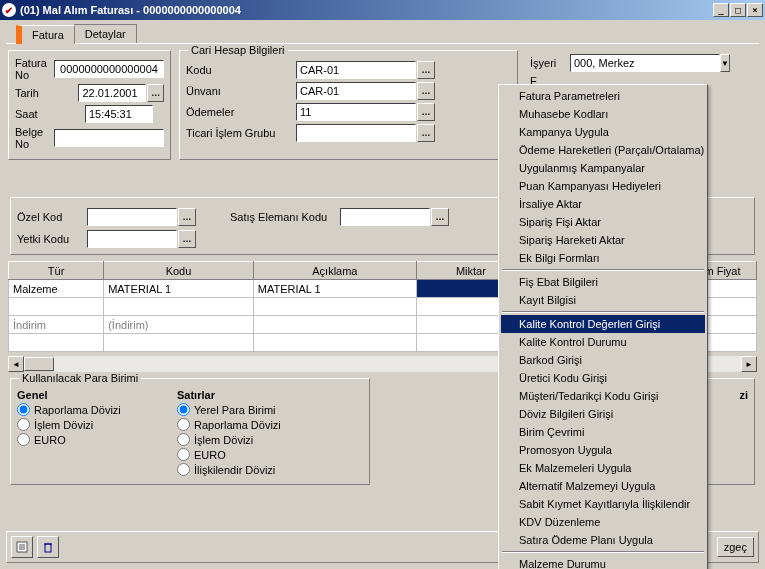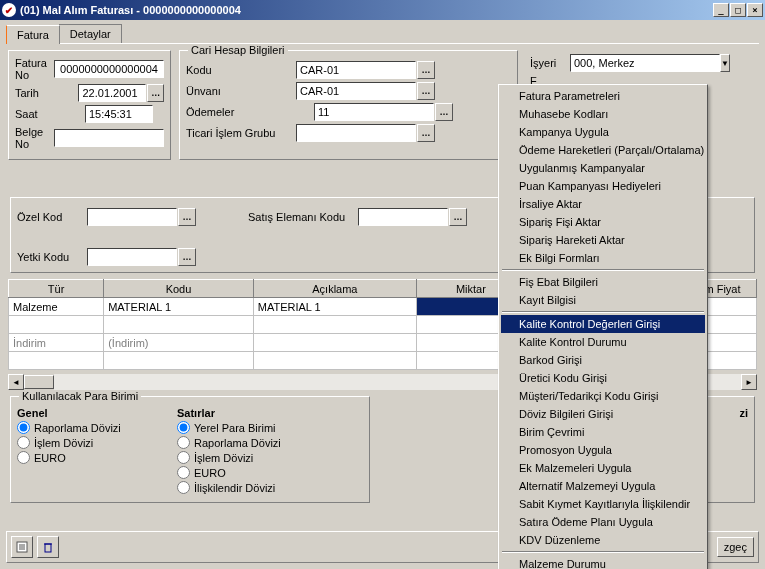--- a/index.html
+++ b/index.html
@@ -4,21 +4,21 @@
 <style>
 * { margin:0; padding:0; box-sizing:border-box; font-family:Tahoma,Arial,sans-serif; font-size:11px; }
 body { background:#d4d0c8; width:765px; height:569px; overflow:hidden; position:relative; }
 .titlebar { background:linear-gradient(to right,#0a246a,#a6caf0); height:20px; display:flex; align-items:center; padding:0 2px; color:#fff; font-weight:bold; }
 .titlebar .icon { width:14px; height:14px; background:#fff; border-radius:50%; margin-right:4px; display:flex; align-items:center; justify-content:center; color:#b00; font-weight:bold; font-size:10px; }
 .titlebar .title { flex:1; }
 .titlebar .winbtns { display:flex; gap:1px; }
 .titlebar .winbtn { width:16px; height:14px; background:#d4d0c8; border:1px solid #fff; border-right-color:#555; border-bottom-color:#555; display:flex; align-items:center; justify-content:center; font-size:9px; font-family:monospace; color:#000; cursor:pointer; }
 .tabs { display:flex; padding:4px 6px 0 6px; }
 .tab { padding:3px 10px; background:#d4d0c8; border:1px solid #808080; border-bottom:none; margin-right:-1px; cursor:pointer; position:relative; }
-.tab.active { background:#d4d0c8; border-top:1px solid #fff; border-left:1px solid #f97316; border-right:1px solid #808080; z-index:2; top:1px; }
+.tab.active { background:#d4d0c8; border-top:1px solid #fff; border-left:6px solid #f97316; border-right:1px solid #808080; z-index:2; top:1px;margin-left:10px; }
 .tabline { border-top:1px solid #fff; margin:0 6px; }
 .fieldset { border:1px solid #808080; border-top-color:#fff; border-left-color:#fff; position:relative; padding:10px 6px 6px 6px; margin:2px; }
 .fieldset .legend, .fieldset > legend { position:absolute; top:-7px; left:8px; background:#d4d0c8; padding:0 3px; }
 .row { display:flex; align-items:center; margin-bottom:3px; }
 .lbl { width:70px; }
 .lbl2 { width:110px; }
 input.txt { height:18px; border:1px solid #808080; border-top-color:#404040; border-left-color:#404040; border-right-color:#fff; border-bottom-color:#fff; padding:1px 3px; background:#fff; }
 .btn-dots { width:18px; height:18px; border:1px solid #fff; border-right-color:#555; border-bottom-color:#555; background:#d4d0c8; margin-left:1px; cursor:pointer; display:flex; align-items:center; justify-content:center; font-weight:bold; font-size:9px; }
 .toprow { display:flex; gap:4px; margin:4px 6px; }
 .toprow .col1 { width:163px; }
@@ -99,21 +99,21 @@
       <input class="txt" style="width: 120px;" value="CAR-01">
       <div class="btn-dots">…</div>
     </div>
     <div class="row">
       <span class="lbl2">Ünvanı</span>
       <input class="txt" style="width: 120px;" value="CAR-01">
       <div class="btn-dots">…</div>
     </div>
     <div class="row">
       <span class="lbl2">Ödemeler</span>
-      <input class="txt" style="width: 120px; margin-left: 18px;" value="11">
+      <input class="txt" style="width: 120px;" value="11">
       <div class="btn-dots">…</div>
     </div>
     <div class="row">
       <span class="lbl2">Ticari İşlem Grubu</span>
       <input class="txt" style="width: 120px;" value="">
       <div class="btn-dots">…</div>
     </div>
   </fieldset>
 
   <div class="col3" style="padding:6px;">
@@ -127,21 +127,21 @@
     <div class="row">
         <span style="width:40px">F</span>
       </div>
     <div class="row">
         <span style="width:40px">F</span>
       </div>
   </div>
 </div>
 
 <div style="margin:2px 8px; display:flex; gap:4px;">
-  <div class="fieldset" style="flex:1; display:flex; align-items:center; gap:22px; flex-wrap:wrap;margin-top:31px;">
+  <div class="fieldset" style="flex:1; display:flex; align-items:center; gap:4px; flex-wrap:wrap;margin-top:31px;">
     <div class="row" style="margin:0;">
       <span class="lbl">Özel Kod</span>
       <input class="txt" style="width: 90px;">
       <div class="btn-dots">…</div>
     </div>
     <div class="row" style="margin:0; margin-left:30px;">
       <span style="width:110px">Satış Elemanı Kodu</span>
       <input class="txt" style="width: 90px;">
       <div class="btn-dots">…</div>
     </div>
@@ -317,17 +317,17 @@
   <div class="mi">Kalite Kontrol Durumu</div>
   <div class="mi">Barkod Girişi</div>
   <div class="mi">Üretici Kodu Girişi</div>
   <div class="mi">Müşteri/Tedarikçi Kodu Girişi</div>
   <div class="mi">Döviz Bilgileri Girişi</div>
   <div class="mi">Birim Çevrimi</div>
   <div class="mi">Promosyon Uygula</div>
   <div class="mi">Ek Malzemeleri Uygula</div>
   <div class="mi">Alternatif Malzemeyi Uygula</div>
   <div class="mi">Sabit Kıymet Kayıtlarıyla İlişkilendir</div>
+  <div class="mi">KDV Düzenleme</div>
   <div class="mi">Satıra Ödeme Planı Uygula</div>
-  <div class="mi">KDV Düzenleme</div>
   <div class="sep"></div>
   <div class="mi">Malzeme Durumu</div>
 </div>
 
 </body></html>

